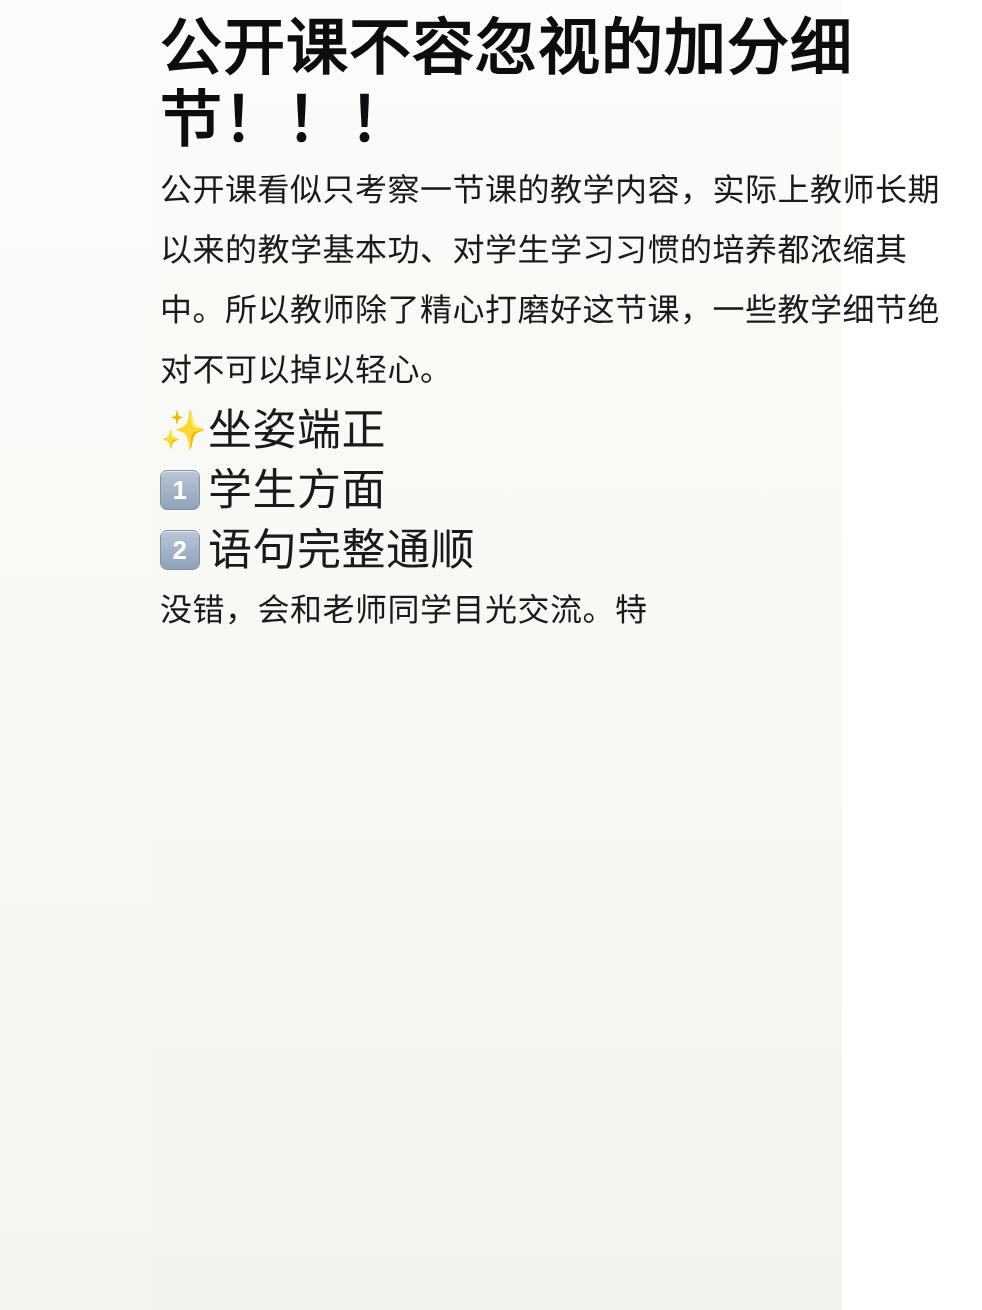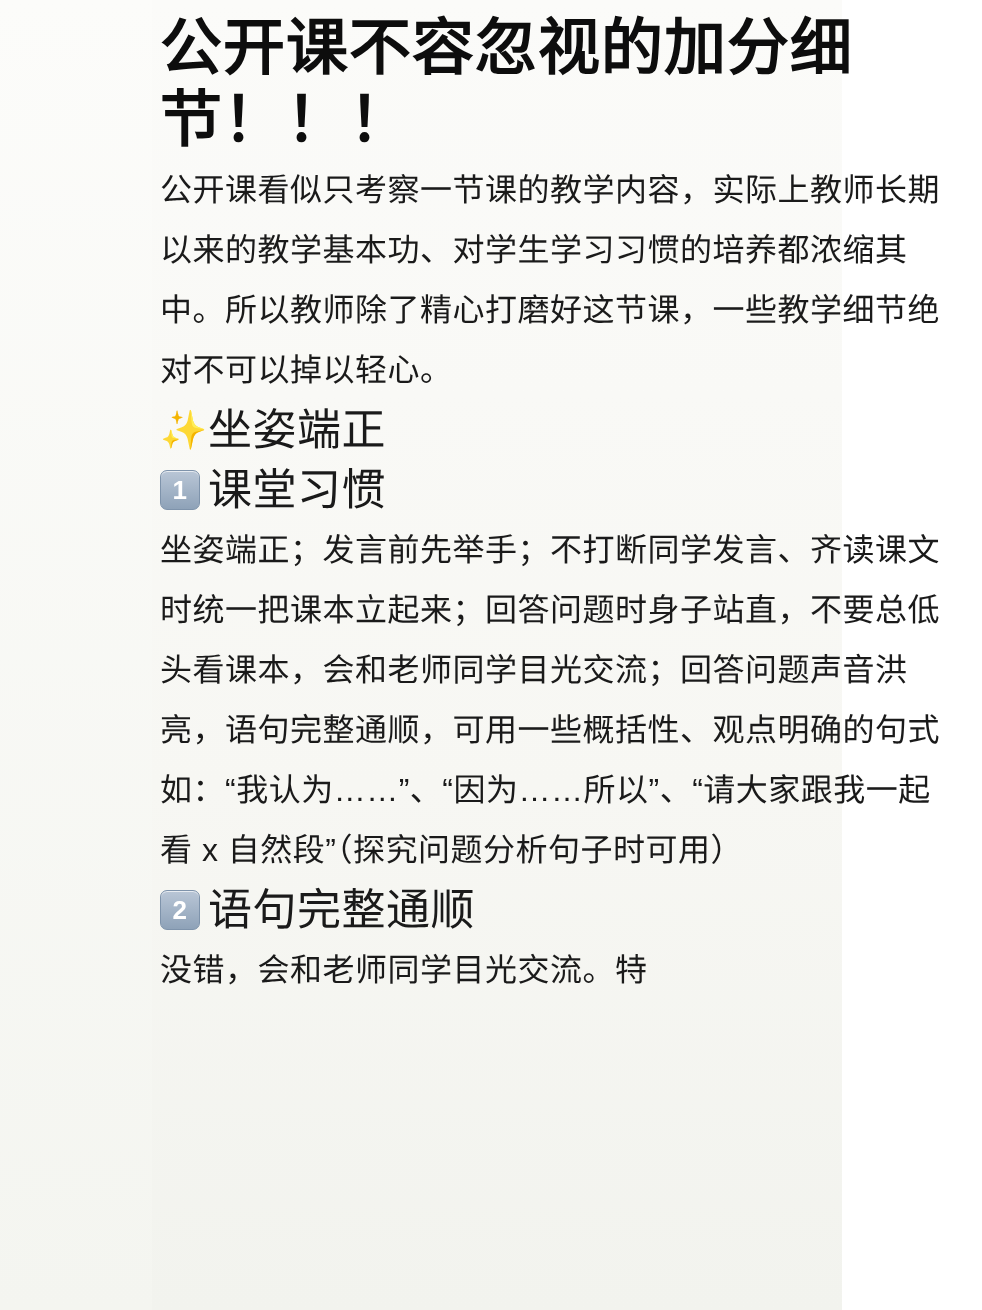--- a/index.html
+++ b/index.html
@@ -117,23 +117,22 @@
     <p class="para">公开课看似只考察一节课的教学内容，实际上教师长期以来的教学基本功、对学生学习习惯的培养都浓缩其中。所以教师除了精心打磨好这节课，一些教学细节绝对不可以掉以轻心。</p>
 
     <div class="block">
       <div class="section-head">
         <span class="sparkle-icon">✨</span>
         <span>坐姿端正</span>
       </div>
 
       <div class="item-head">
         <span class="num-badge">1</span>
-        <span>课堂习惯</span>
+        <span>学生方面</span>
       </div>
-      <p class="para">坐姿端正；发言前先举手；不打断同学发言、齐读课文时统一把课本立起来；回答问题时身子站直，不要总低头看课本，会和老师同学目光交流；回答问题声音洪亮，语句完整通顺，可用一些概括性、观点明确的句式如：“我认为……”、“因为……所以”、“请大家跟我一起看 x 自然段”（探究问题分析句子时可用）</p>
 
       <div class="item-head">
         <span class="num-badge">2</span>
         <span>语句完整通顺</span>
       </div>
       <p class="para">没错，会和老师同学目光交流。特</p>
     </div>
 
   </div>
 </div>

